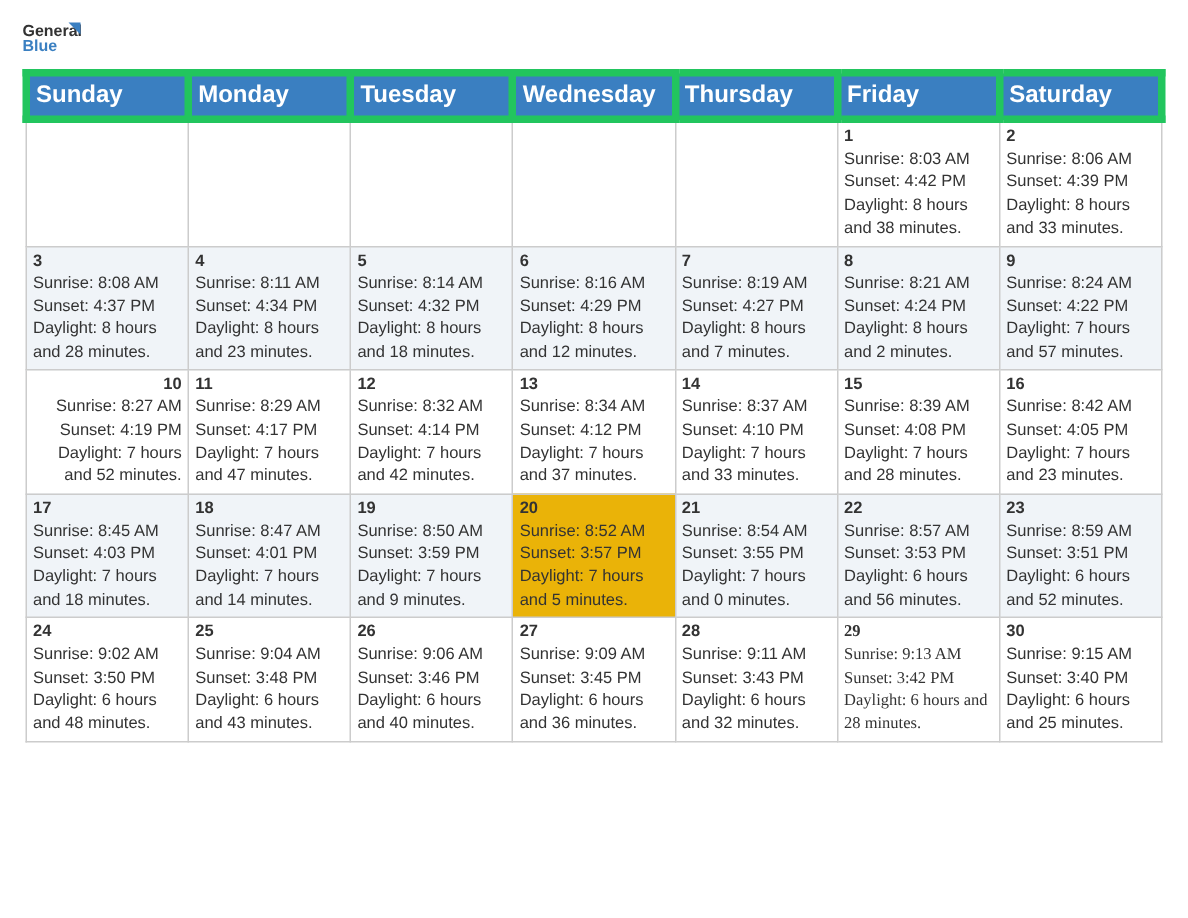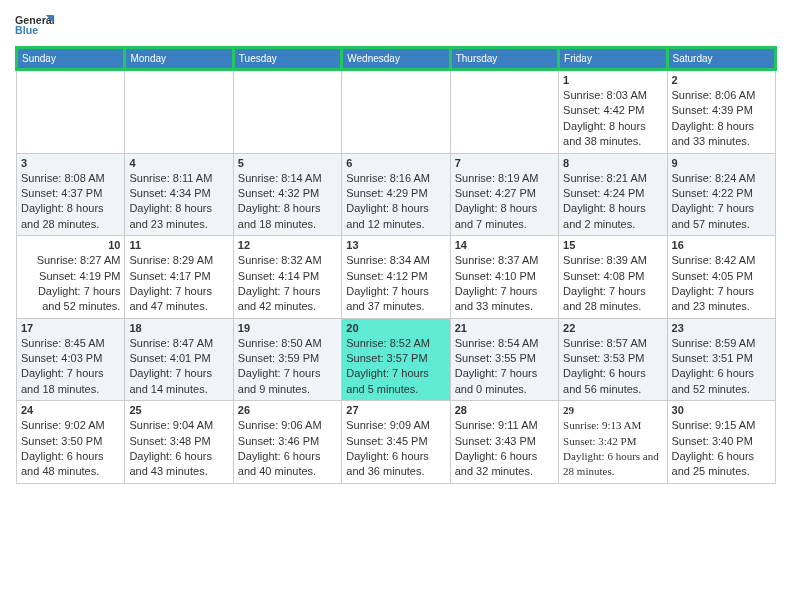--- a/index.html
+++ b/index.html
@@ -44,25 +44,25 @@
       color: #555;
     }
     .calendar {
       width: 100%;
       border-collapse: collapse;
       table-layout: fixed;
     }
     .calendar th {
       background: #3a7fc1;
       color: #fff;
-      font-size: 10px;
-      font-weight: normal;
+      font-size: 16px;
+      font-weight: bold;
       padding: 4px 4px;
       text-align: left;
-      border: 3px solid #22c55e;
+      border: 5px solid #22c55e;
     }
     .calendar td {
       border: 1px solid #ccc;
       vertical-align: top;
       padding: 3px 4px;
       font-size: 9px;
       color: #333;
       background: #fff;
       height: 78px;
     }
@@ -242,21 +242,21 @@
             <div class="day-info" style="white-space: pre-line;">Sunrise: 8:47 AM
 Sunset: 4:01 PM
 Daylight: 7 hours and 14 minutes.</div>
           </td>
           <td style="background: rgb(240, 244, 248);">
             <span class="day-num">19</span>
             <div class="day-info" style="white-space: pre-line;">Sunrise: 8:50 AM
 Sunset: 3:59 PM
 Daylight: 7 hours and 9 minutes.</div>
           </td>
-          <td style="background: #5eead4;">
+          <td style="background: #eab308;">
             <span class="day-num">20</span>
             <div class="day-info" style="white-space: pre-line;">Sunrise: 8:52 AM
 Sunset: 3:57 PM
 Daylight: 7 hours and 5 minutes.</div>
           </td>
           <td style="background: rgb(240, 244, 248);">
             <span class="day-num">21</span>
             <div class="day-info" style="white-space: pre-line;">Sunrise: 8:54 AM
 Sunset: 3:55 PM
 Daylight: 7 hours and 0 minutes.</div>

